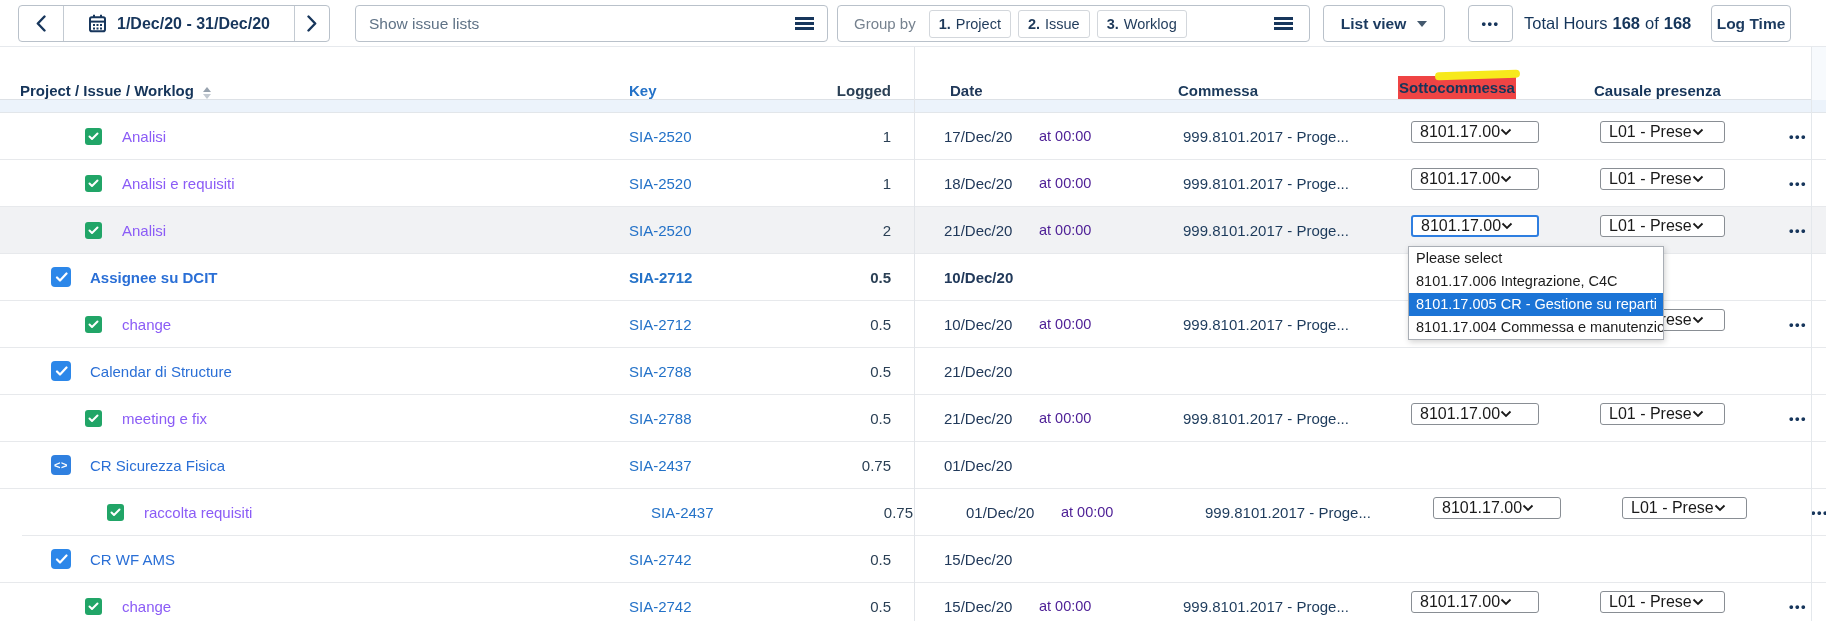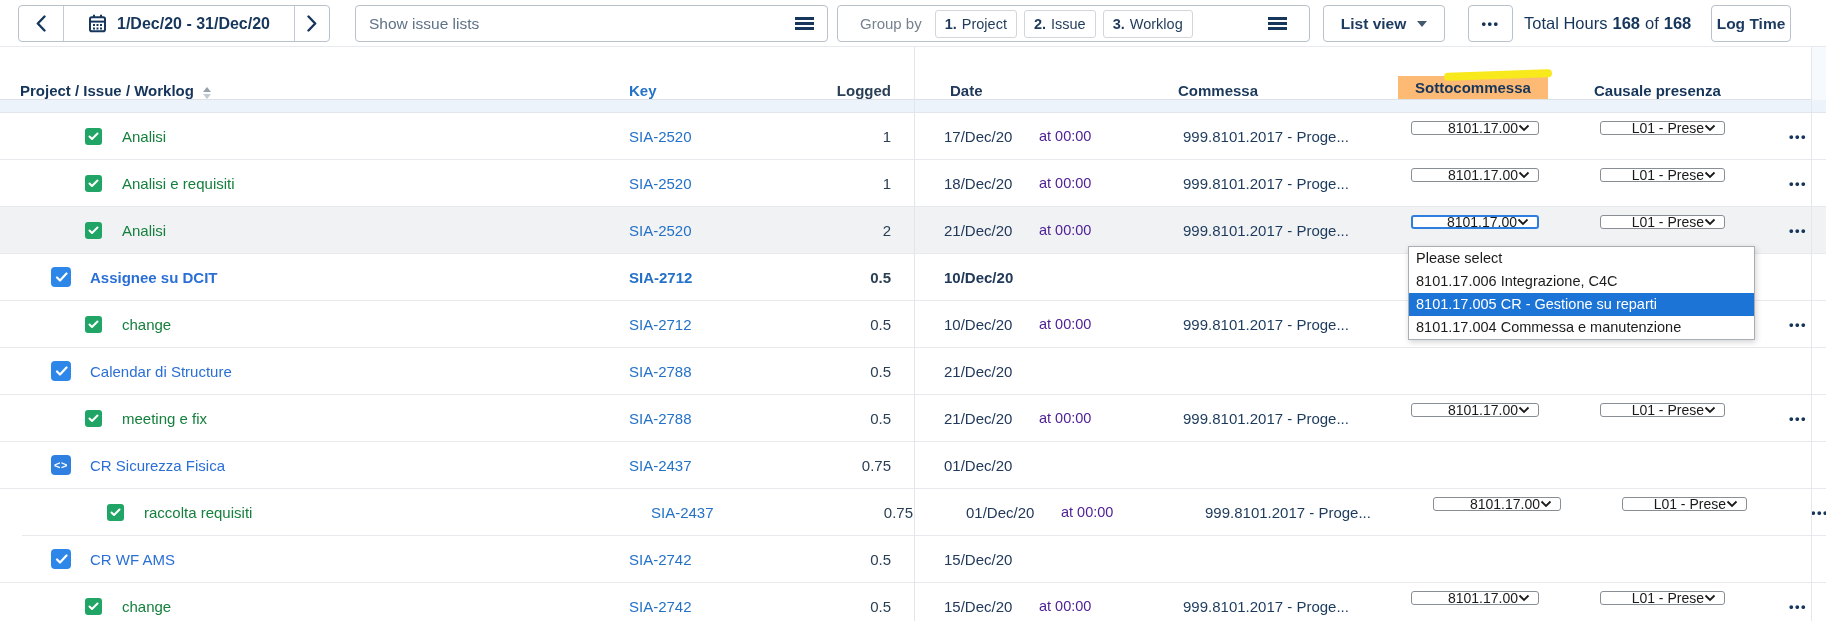--- a/index.html
+++ b/index.html
@@ -19,21 +19,21 @@
   .navseg.right{width:34px}
 
   .search{left:355px;width:473px;padding:0 13px;justify-content:space-between}
   .search input{border:none;outline:none;flex:1;font-family:"Liberation Sans",sans-serif;
                 font-size:15.5px;color:#44596e;background:transparent}
   .search input::placeholder{color:#5f7286;opacity:1}
 
   .menu-bars{width:19px;height:13px;border-top:3px solid #17365c;border-bottom:3px solid #17365c;position:relative;flex:0 0 auto}
   .menu-bars::after{content:"";position:absolute;left:0;right:0;top:2px;height:3px;background:#17365c}
 
-  .grouppanel{left:837px;width:473px;padding:0 22px;gap:7px}
+  .grouppanel{left:837px;width:473px;padding:0 16px;gap:7px}
   .groupby-label{font-size:15px;color:#76828f;margin-right:6px;white-space:nowrap}
   .chip{border:1px solid #d3d7dc;border-radius:3px;background:#fff;padding:5px 9px;
         font-size:14.5px;color:#1f3a5a;display:flex;gap:5px;white-space:nowrap;cursor:pointer}
   .chip b{font-weight:700}
   .grouppanel .menu-bars{margin-left:auto}
 
   .listview{left:1323px;width:122px;justify-content:center;gap:11px;font-size:15.5px;font-weight:700;color:#1b3a5f;cursor:pointer}
   .caret{width:0;height:0;border-left:5px solid transparent;border-right:5px solid transparent;border-top:6px solid #44596e}
 
   .morebtn{left:1468px;width:45px;justify-content:center;font-weight:700;letter-spacing:1.5px;font-size:13px;color:#17365c;cursor:pointer}
@@ -49,21 +49,21 @@
       font-size:15px;font-weight:700;color:#16355a;white-space:nowrap}
   .th.project{left:20px;gap:9px}
   .sort{display:inline-flex;flex-direction:column;gap:2px}
   .tri-up{width:0;height:0;border-left:4px solid transparent;border-right:4px solid transparent;border-bottom:5px solid #97a2ae}
   .tri-down{width:0;height:0;border-left:4px solid transparent;border-right:4px solid transparent;border-top:5px solid #c2c9d1}
   .th.key{left:629px}
   .th.logged{left:760px;width:131px;justify-content:flex-end}
   .th.date{left:950px}
   .th.commessa{left:1178px}
   .th.sotto{left:1398px}
-  .hl-bg{background:#fdba74;padding:3px 17px;position:relative}
+  .hl-bg{background:#ef4444;padding:3px 1px;position:relative}
   .hl-bg::after{content:"";position:absolute;right:-4px;top:-5px;width:72%;height:8px;background:#f7e91c;
                 transform:rotate(-2deg);border-radius:4px}
   .th.causale{left:1594px}
 
   
   .partial-row{position:absolute;left:0;top:100px;width:1826px;height:13px;background:#ecf3fb;border-bottom:1px solid #e2e6ea}
   .col-divider{position:absolute;left:914px;top:47px;height:574px;width:1px;background:#e2e5e9;z-index:3}
   .right-line{position:absolute;left:1811px;top:47px;height:574px;width:1px;background:#e4e8ec;z-index:3}
   .scroll-strip{position:absolute;left:1812px;top:47px;width:14px;height:574px;background:#f7fafd}
 
@@ -71,39 +71,39 @@
   .row.selected{background:#f1f2f4}
   .cell{position:absolute;top:0;height:100%;display:flex;align-items:center;font-size:15px;white-space:nowrap}
 
   .cb-green{position:absolute;left:85px;top:15px;width:17px;height:17px;background:#21a567;border-radius:3px;
             display:flex;align-items:center;justify-content:center;cursor:pointer}
   .cb-blue,.icon-code{position:absolute;left:51px;top:13px;width:20px;height:20px;border-radius:4px;
             display:flex;align-items:center;justify-content:center;cursor:pointer}
   .cb-blue{background:#2c87e9}
   .icon-code{background:#2f80e0;color:#fff;font-size:11px;font-weight:700;letter-spacing:.5px;cursor:default}
 
-  .name-worklog{left:122px;color:#15803d}
+  .name-worklog{left:122px;color:#8b5cf6}
   .name-issue{left:90px;color:#2a6fd6;text-decoration:none;cursor:pointer}
   .key{left:629px;color:#2472c8;text-decoration:none;cursor:pointer}
   .logged{left:760px;width:131px;justify-content:flex-end;color:#2b4055}
   .date{left:944px;color:#21395a}
   .time{left:1039px;color:#4c1d95;font-size:14.5px}
   .commessa{left:1183px;color:#1c3a5b}
 
-  .sel{position:absolute;top:8px;height:14px;border:1px solid #898e94;border-radius:3px;background:#fff;
-       display:flex;align-items:center;justify-content:flex-end;padding:0 8px;
-       font-size:14px;color:#1a1a1a;cursor:pointer}
+  .sel{position:absolute;top:8px;height:22px;border:1px solid #898e94;border-radius:3px;background:#fff;
+       display:flex;align-items:center;justify-content:flex-start;padding:0 8px;
+       font-size:16px;color:#1a1a1a;cursor:pointer}
   .sel1{left:1411px;width:128px}
   .sel2{left:1600px;width:125px}
   .sel.active{border:2px solid #2e7ee0}
 
   .dots{left:1776px;width:44px;justify-content:center;color:#17365c;font-weight:700;letter-spacing:1.5px;font-size:13px;cursor:pointer}
 
   
-  .ddpanel{position:absolute;left:1408px;top:246px;width:347px;background:#fff;border:1px solid #a9aeb5;
+  .ddpanel{position:absolute;left:1408px;top:246px;width:256px;background:#fff;border:1px solid #a9aeb5;
            box-shadow:1px 2px 6px rgba(0,0,0,.18);z-index:10}
   .ddopt{height:23px;line-height:23px;padding:0 7px;font-size:14.5px;color:#1c1c1c;white-space:nowrap;overflow:hidden;cursor:pointer}
   .ddopt.hl{background:#1b74d6;color:#fff}
 </style>
 </head>
 <body>
 
 <div class="toolbar">
 
   <div class="tb-item boxed navgroup">

